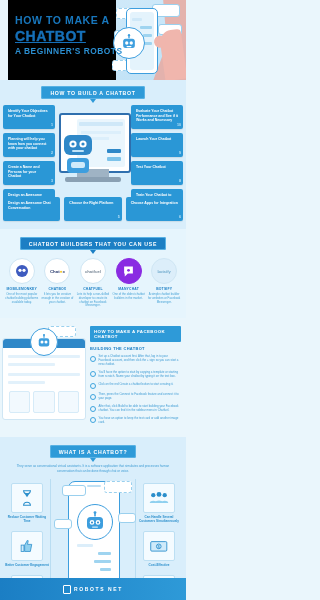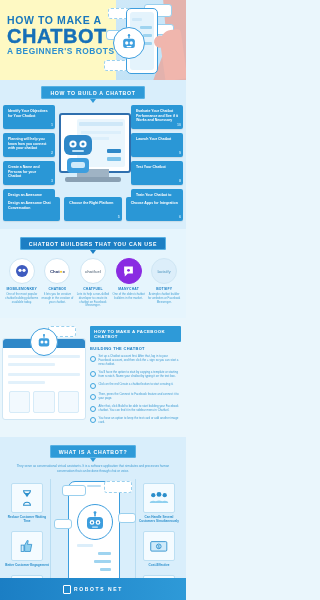--- a/index.html
+++ b/index.html
@@ -5,29 +5,29 @@
   html,body{margin:0;padding:0;}
   body{
     width:186px;height:600px;overflow:hidden;
     font-family:"Liberation Sans",sans-serif;
     background:#eaf6fc;
     color:#1b7ec4;
   }
   .page{position:relative;width:186px;height:600px;overflow:hidden;}
 
   
-  .hero{position:relative;height:80px;background:#fef9c3;overflow:hidden;}
+  .hero{position:relative;height:80px;background:#000000;overflow:hidden;margin-left:8px;}
   .hero-bg-dark{position:absolute;right:0;top:0;width:70px;height:80px;
     background:linear-gradient(160deg,#cfe9f9 0%,#bfe1f6 100%);}
   .hero-wave{position:absolute;right:-6px;top:-10px;width:66px;height:96px;
     background:#e9a9a0;border-radius:50% 0 0 50%/50% 0 0 50%;opacity:.85;
     clip-path:polygon(55% 0,100% 0,100% 100%,38% 100%,62% 56%);}
   .hero-txt{position:absolute;left:7px;top:14px;z-index:5;}
   .t1{font-size:10.5px;font-weight:bold;letter-spacing:.6px;color:#1877bd;line-height:12px;}
-  .t2{font-size:20px;font-weight:bold;letter-spacing:.5px;color:#1670b8;line-height:20px;
+  .t2{font-size:14px;font-weight:bold;letter-spacing:.5px;color:#1670b8;line-height:20px;text-decoration:underline;
       -webkit-text-stroke:.4px #1670b8;}
   .t3{font-size:8.4px;font-weight:bold;letter-spacing:.5px;color:#2b8ed0;line-height:11px;}
 
   .phone{position:absolute;right:28px;top:8px;width:30px;height:64px;background:#fff;
     border:1.6px solid #3d9ede;border-radius:5px;}
   .phone .scr{position:absolute;inset:3px;background:#e4f3fc;border-radius:3px;}
   .bub{position:absolute;background:#fff;border:1.2px solid #9ad0ee;border-radius:3px;}
   .bub.d{border-style:dashed;}
   .robot-circle{position:absolute;left:-14px;top:18px;width:30px;height:30px;border-radius:50%;
     background:#fff;border:1.5px solid #3d9ede;display:flex;align-items:center;justify-content:center;}

